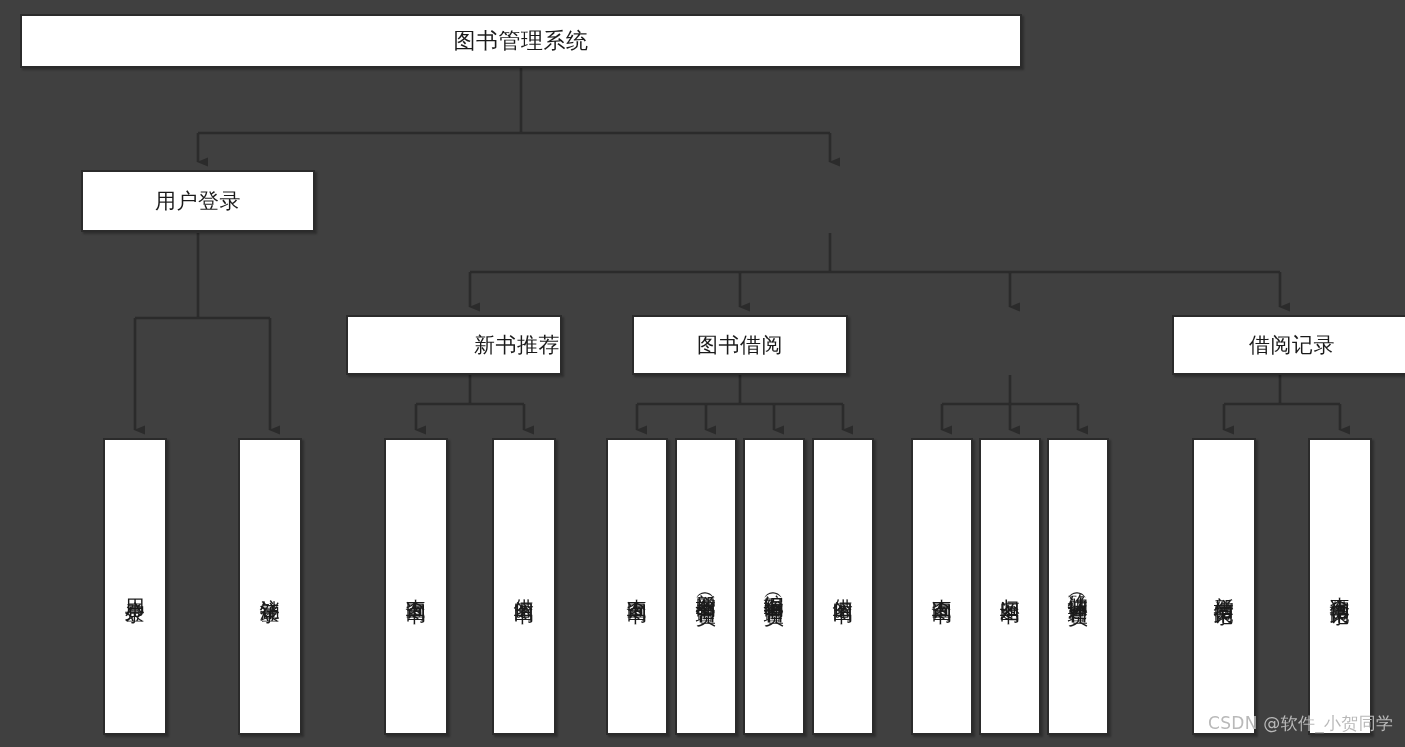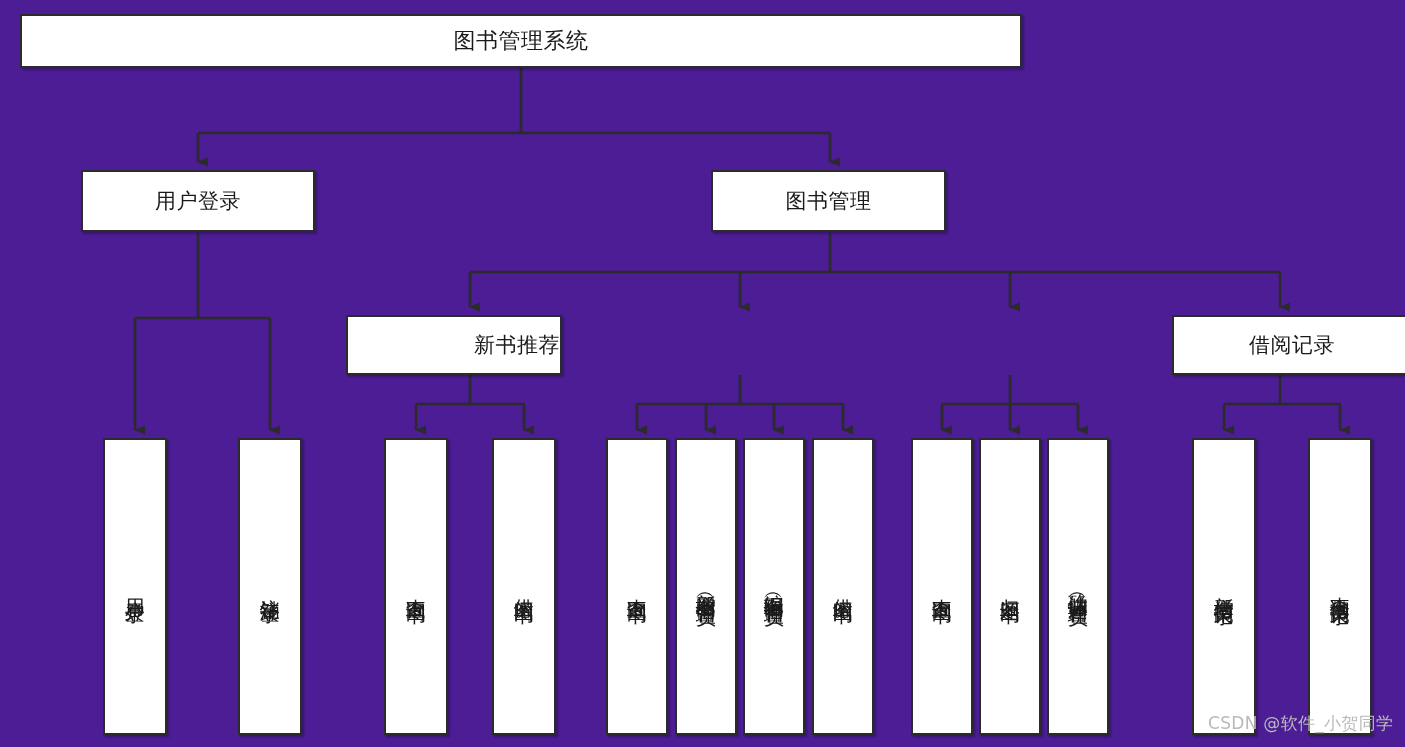--- a/index.html
+++ b/index.html
@@ -8,21 +8,21 @@
     padding: 0;
     background: #ffffff;
   }
   body {
     font-family: "DejaVu Sans", "Liberation Sans", sans-serif;
   }
   #canvas {
     position: relative;
     width: 1405px;
     height: 747px;
-    background: #4c1d95;
+    background: #404040;
     overflow: hidden;
   }
   svg.diagram-svg {
     position: absolute;
     left: 0;
     top: 0;
     width: 1405px;
     height: 747px;
   }
   .node-box {
@@ -137,28 +137,28 @@
   </svg>
 
   <div class="node-box root" style="left:20px; top:14px; width:1002px; height:54px;">
     <span class="node-label">图书管理系统</span>
   </div>
 
   <div class="node-box" style="left:81px; top:170px; width:234px; height:62px;">
     <span class="node-label">用户登录</span>
   </div>
 
-  <div class="node-box" style="left:711px; top:170px; width:235px; height:62px;">
-    <span class="node-label">图书管理</span>
-  </div>
 
   <div class="node-box" style="left:346px; top:315px; width:216px; height:60px;justify-content:flex-end;">
     <span class="node-label">新书推荐</span>
   </div>
 
+  <div class="node-box" style="left:632px; top:315px; width:216px; height:60px;">
+    <span class="node-label">图书借阅</span>
+  </div>
 
 
   <div class="node-box" style="left:1172px; top:315px; width:240px; height:60px;">
     <span class="node-label">借阅记录</span>
   </div>
 
   <div class="node-box vertical" style="left:103px; top:438px; width:64px; height:297px;">
     <span class="node-label">用户登录</span>
   </div>
 

